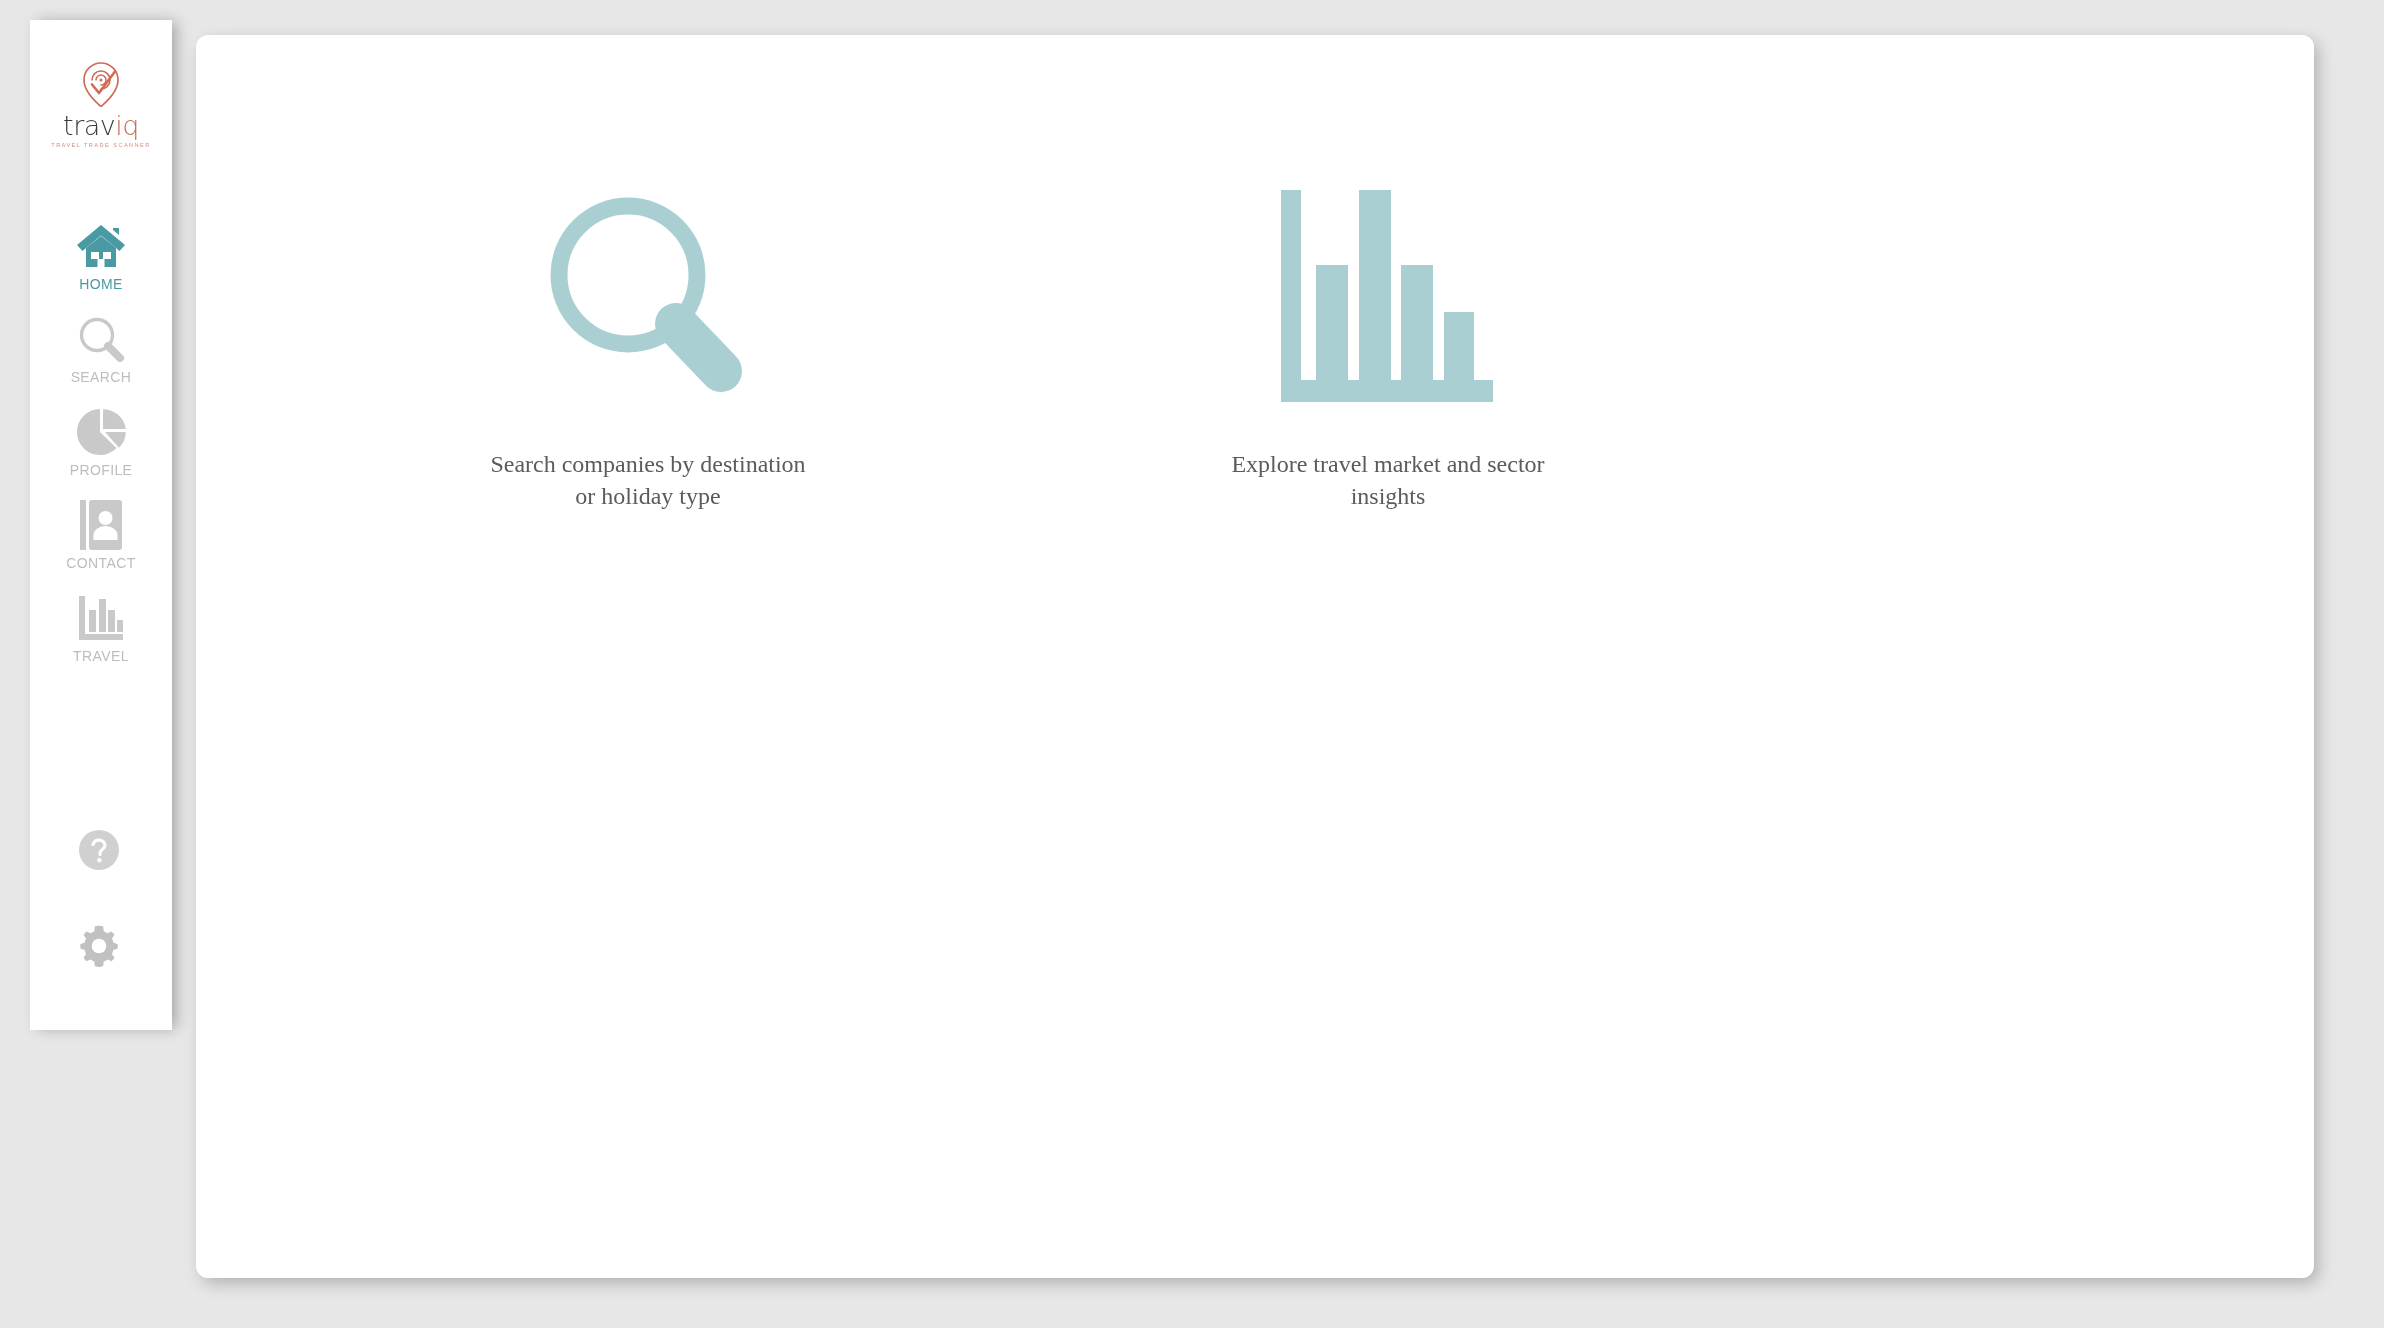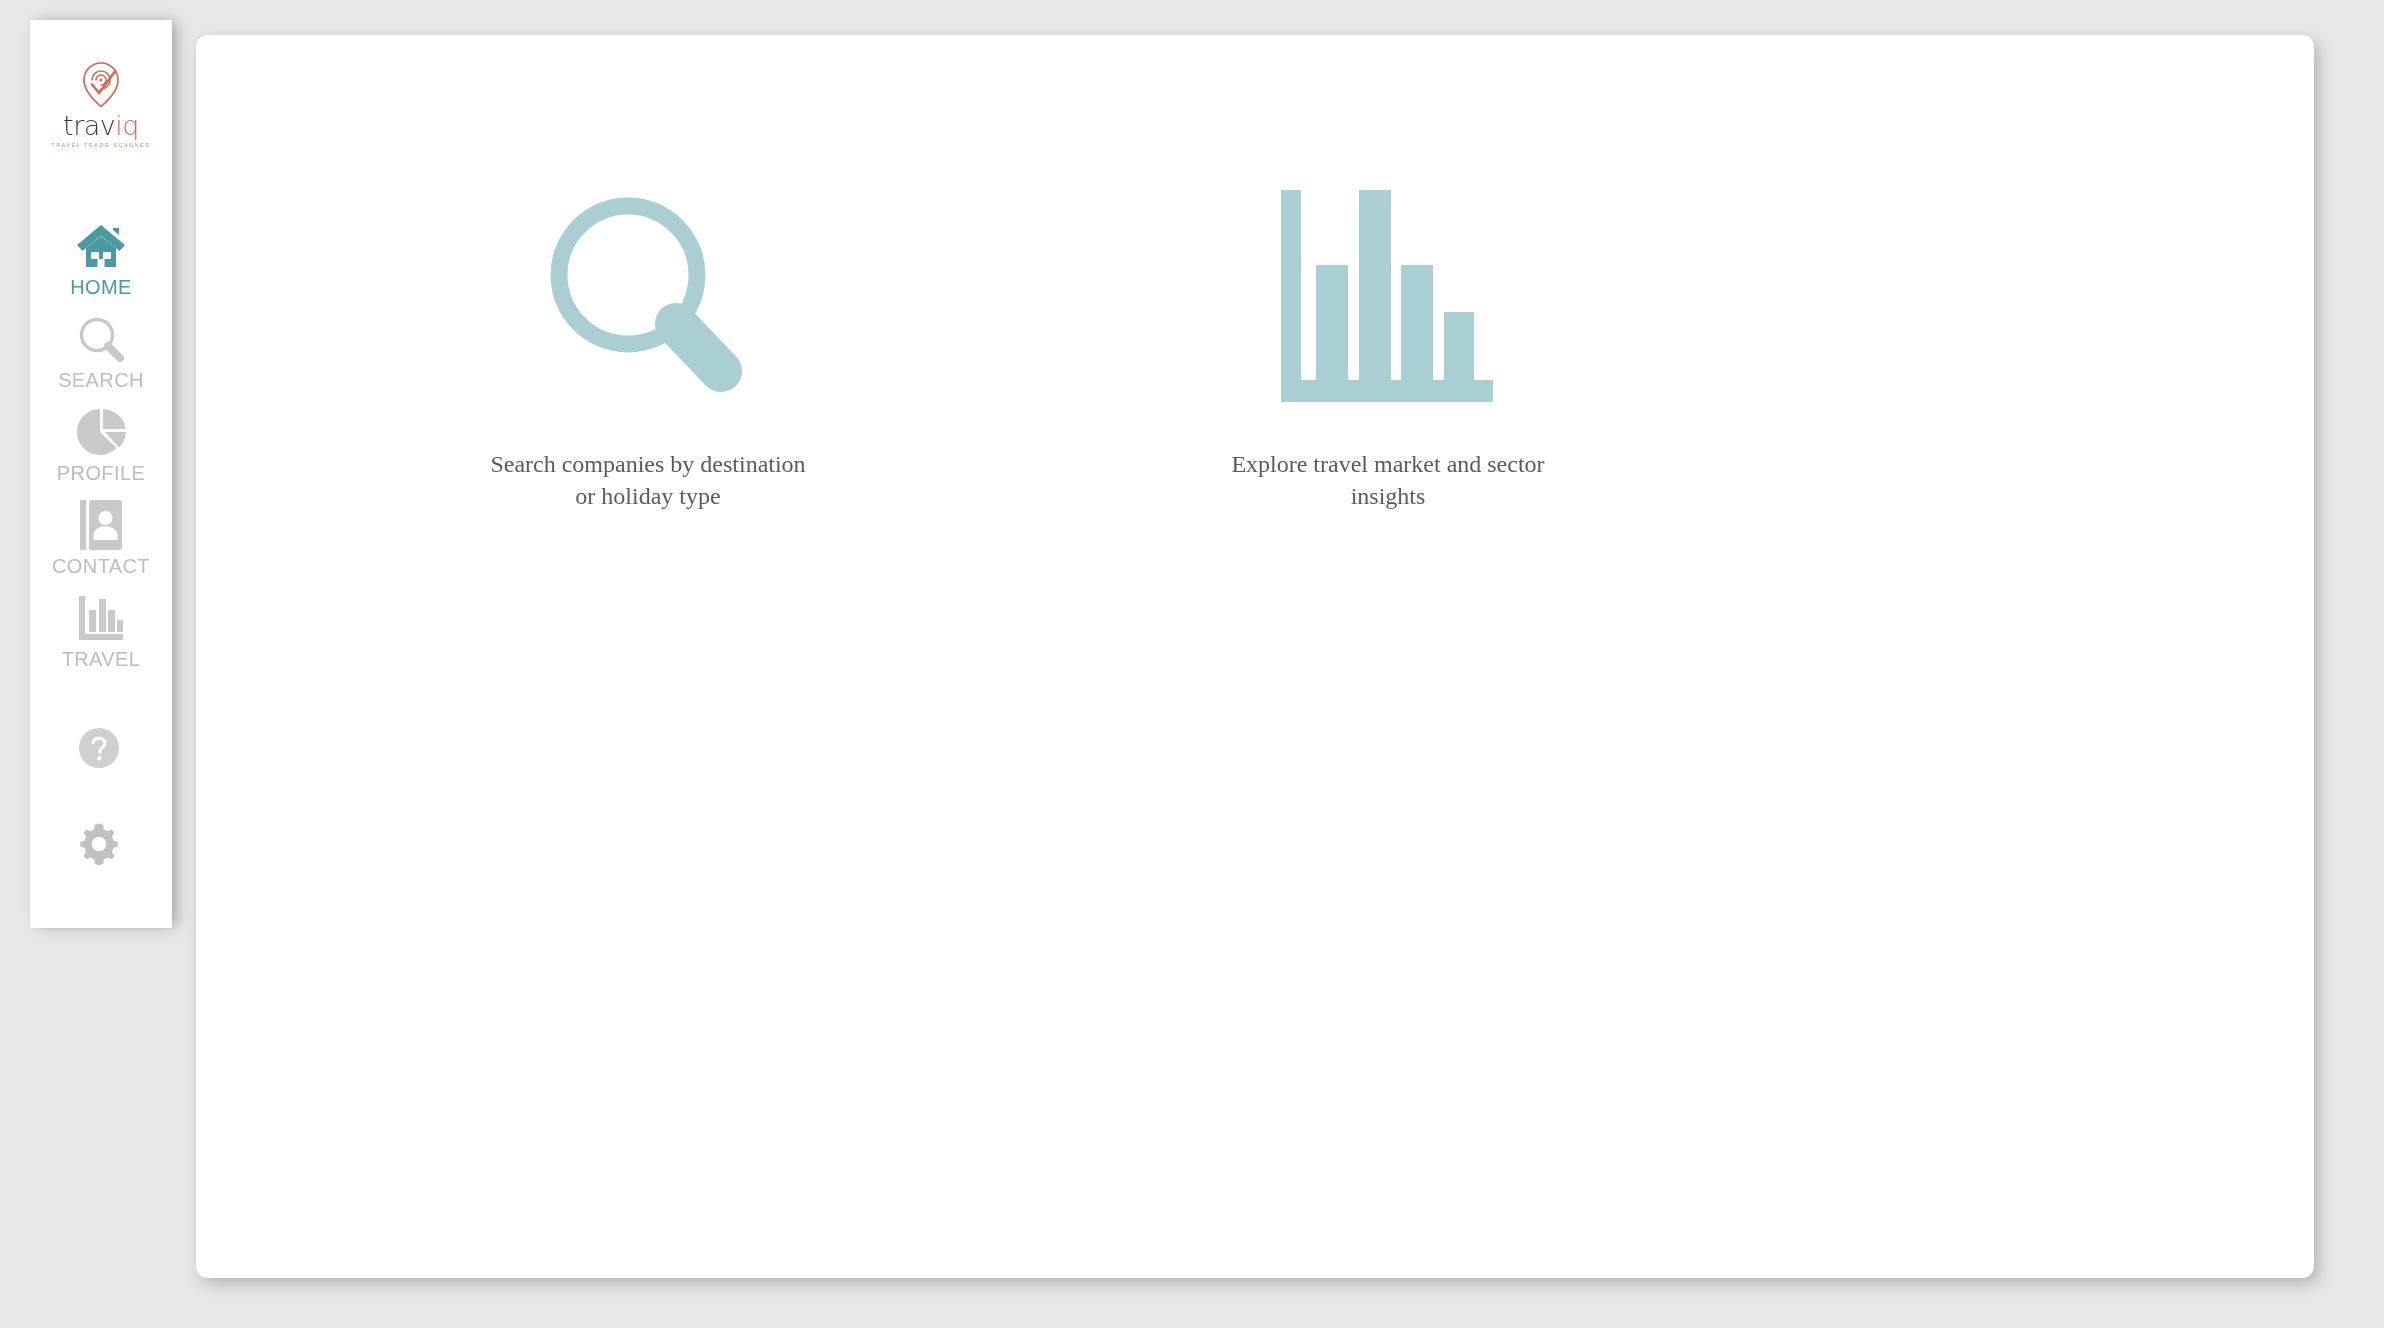--- a/index.html
+++ b/index.html
@@ -18,21 +18,21 @@
     height: 1328px;
     background: #e7e7e7;
   }
 
   
   #sidebar {
     position: absolute;
     left: 30px;
     top: 20px;
     width: 142px;
-    height: 908px;
+    height: 1010px;
     background: #ffffff;
     box-shadow: 6px 0 14px -2px rgba(0,0,0,0.30);
     display: flex;
     flex-direction: column;
     align-items: center;
     z-index: 5;
   }
 
   
   .logo-wrap {
@@ -85,21 +85,21 @@
   .nav-icon {
     height: 48px;
     display: flex;
     align-items: center;
     justify-content: center;
   }
   .nav-icon svg { display: block; }
   .nav-label {
     margin-top: 7px;
     font-family: "Liberation Sans", sans-serif;
-    font-size: 20px;
+    font-size: 14px;
     letter-spacing: 0.4px;
     color: #bdbdbd;
     line-height: 1;
   }
   .nav-item.active .nav-label { color: #4a9aa4; }
 
   
   #sidebar-bottom {
     position: absolute;
     bottom: 62px;

